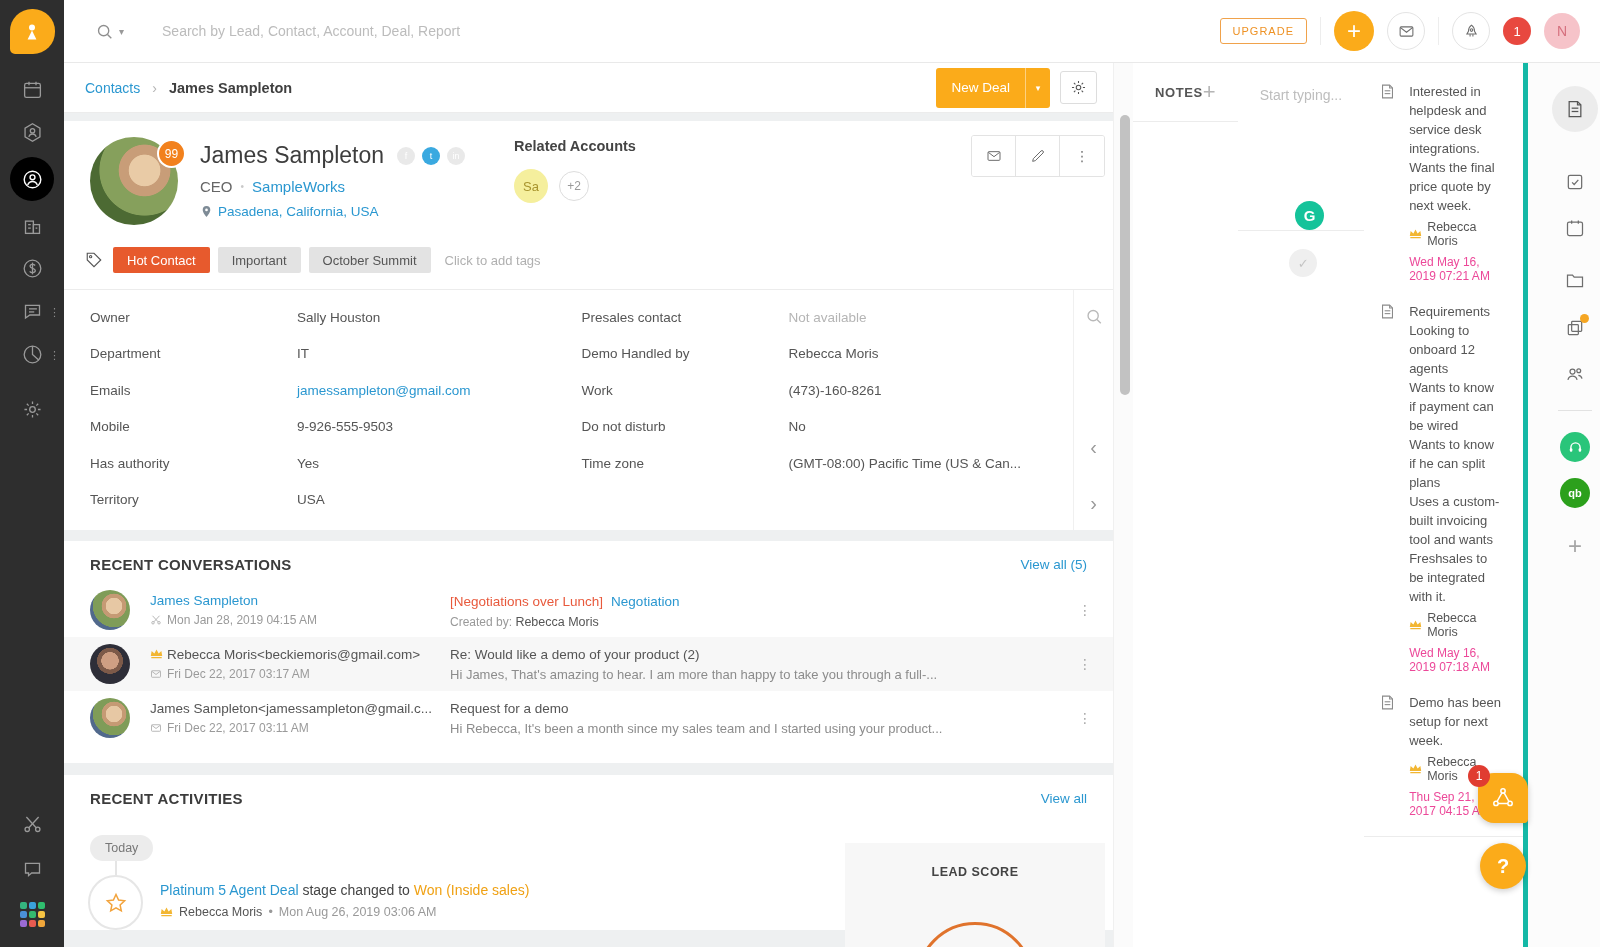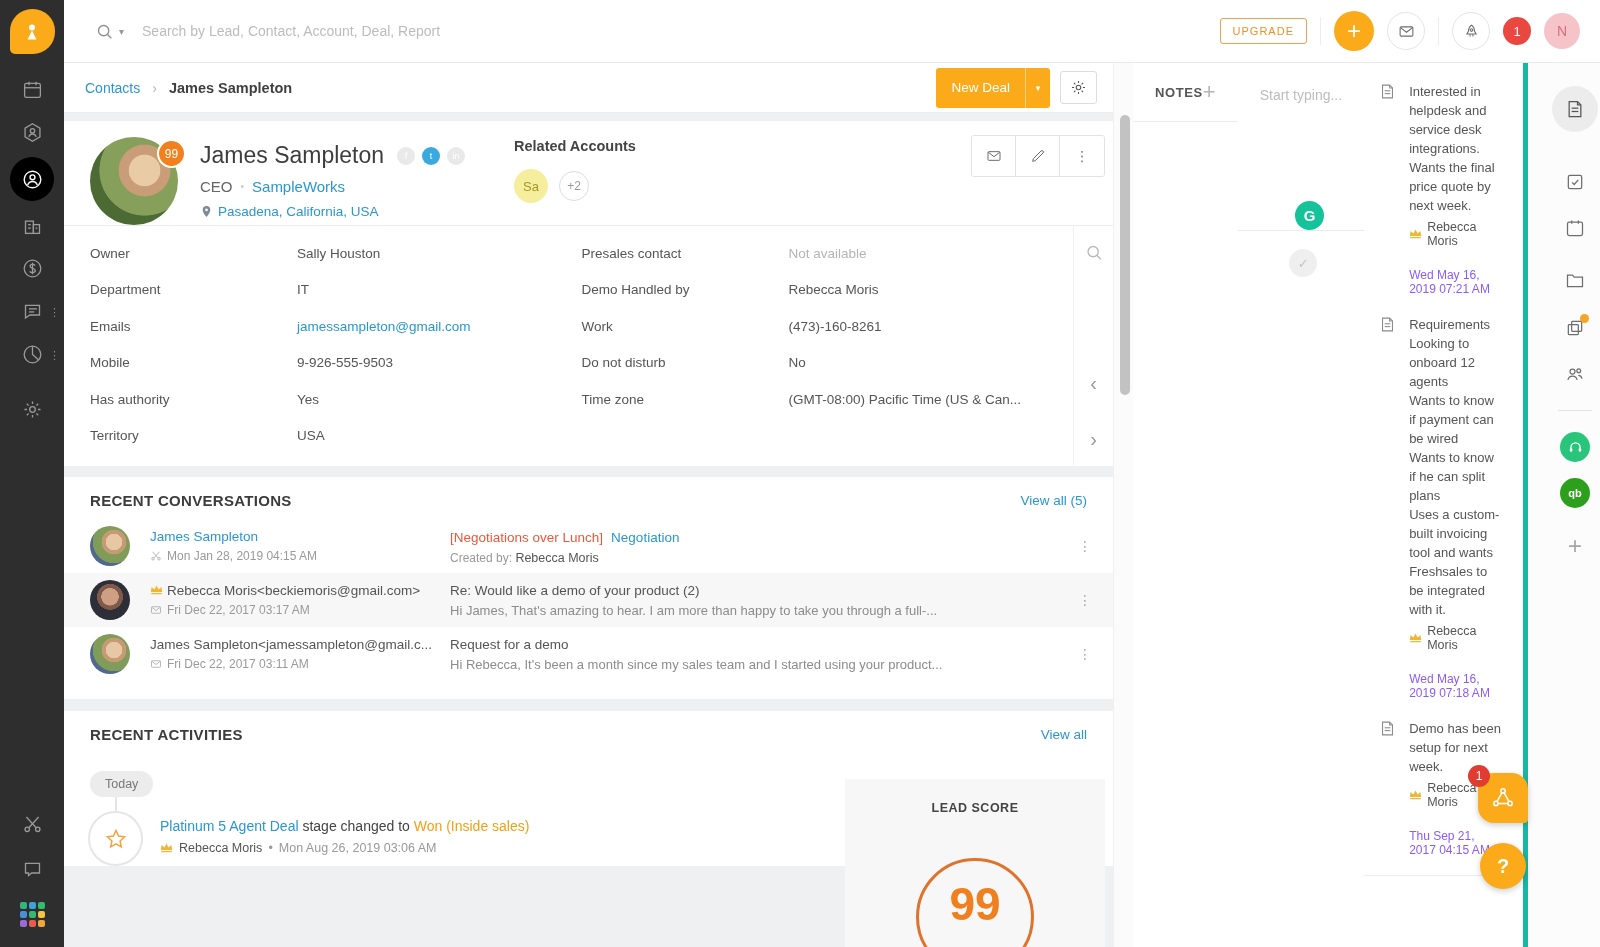--- a/index.html
+++ b/index.html
@@ -23,21 +23,21 @@
   .apps-grid i { width:7px; height:7px; border-radius:2px; display:block; }
 
   
   .rside { flex:1; display:flex; flex-direction:column; min-width:0; }
 
   
   .topbar { height:63px; background:#fff; border-bottom:1px solid #e9e9e9; display:flex; align-items:center; padding:0 20px 0 32px; flex-shrink:0; }
   .tb-search-icon { color:#8f8f8f; display:flex; cursor:pointer; }
   .tb-search-icon svg { width:17px; height:17px; }
   .tb-caret { color:#999; font-size:10px; margin:0 0 0 6px; cursor:pointer; }
-  .tb-input { border:none; outline:none; font-size:14px; color:#555; margin-left:18px; width:420px; font-family:inherit; }
+  .tb-input { border:none; outline:none; font-size:14px; color:#555; margin-left:38px; width:420px; font-family:inherit; }
   .tb-input::placeholder { color:#bcbcbc; }
   .tb-right { margin-left:auto; display:flex; align-items:center; gap:13px; }
   .upgrade { border:1px solid #f0a24b; color:#ee9225; background:#fff; font-size:11px; letter-spacing:1px; padding:6px 12px; border-radius:3px; cursor:pointer; font-family:inherit; }
   .tb-div { width:1px; height:28px; background:#ededed; }
   .tb-plus { width:40px; height:40px; border-radius:50%; background:#fbab1a; border:none; color:#fff; font-size:24px; line-height:1; cursor:pointer; display:flex; align-items:center; justify-content:center; }
   .tb-circ { width:38px; height:38px; border-radius:50%; background:#fff; border:1px solid #e4e4e4; color:#6d6d6d; cursor:pointer; display:flex; align-items:center; justify-content:center; }
   .tb-circ svg { width:17px; height:17px; }
   .tb-badge { width:28px; height:28px; border-radius:50%; background:#e8483f; color:#fff; font-size:13px; display:flex; align-items:center; justify-content:center; cursor:pointer; }
   .tb-avatar { width:36px; height:36px; border-radius:50%; background:#f6c3c9; color:#d6707e; font-size:14px; display:flex; align-items:center; justify-content:center; cursor:pointer; }
 
@@ -165,21 +165,21 @@
   .n-ph { color:#bdbdbd; font-size:14px; }
   .grammarly { position:absolute; right:40px; top:138px; width:29px; height:29px; border-radius:50%; background:#15c39a; color:#fff; font-size:15px; font-weight:bold; display:flex; align-items:center; justify-content:center; cursor:pointer; }
   .gcheck { position:absolute; right:47px; top:186px; width:28px; height:28px; border-radius:50%; background:#efefef; color:#c4c4c4; font-size:13px; display:flex; align-items:center; justify-content:center; cursor:pointer; }
   .n-list { flex:1; overflow:hidden; }
   .n-item { display:flex; padding:19px 20px 0 15px; }
   .n-doc { color:#8a8a8a; flex-shrink:0; margin-right:13px; padding-top:1px; }
   .n-doc svg { width:17px; height:17px; }
   .n-body { min-width:0; }
   .n-text { font-size:13px; color:#555; line-height:19px; white-space:pre-line; }
   .n-by { margin-top:5px; font-size:12.5px; color:#555; display:flex; align-items:center; gap:5px; }
-  .n-date { margin-top:20px; font-size:12px; color:#8b5cf6; }
+  .n-date { margin-top:7px; font-size:12px; color:#ec4899; }
   .n-endline { border-bottom:1px solid #ececec; margin-top:18px; }
 
   
   .rail { width:99px; background:#fcfcfc; border-left:5px solid #14b8a6; display:flex; flex-direction:column; align-items:center; padding-top:23px; flex-shrink:0; }
   .r-item { width:46px; height:46px; display:flex; align-items:center; justify-content:center; color:#6e6e6e; position:relative; cursor:pointer; }
   .r-item svg { width:20px; height:20px; }
   .r-item.active { background:#ececec; border-radius:50%; color:#555; }
   .r-gap { height:46px; display:flex; align-items:center; justify-content:center; width:46px; color:#6e6e6e; position:relative; cursor:pointer; }
   .r-dot { position:absolute; top:9px; right:9px; width:9px; height:9px; background:#f5a623; border-radius:50%; }
   .r-div { width:34px; border-top:1px solid #e2e2e2; margin:13px 0; }
@@ -424,20 +424,32 @@
                   <svg viewBox="0 0 24 24" fill="none" stroke="currentColor" stroke-width="1.5">
                       <path d="M4 20l1-4L16.5 4.5a2 2 0 0 1 3 3L8 19z"></path>
                     </svg>
                 </button>
                 <button class="c-act-btn">
                     <span class="dots">⋮</span>
                   </button>
               </div>
             </div>
 
+            <div class="tags-row">
+              <span class="tag-icon">
+                <svg viewBox="0 0 24 24" fill="none" stroke="currentColor" stroke-width="1.5">
+                    <path d="M3 12V3h9l9 9-9 9z"></path>
+                    <circle cx="7.5" cy="7.5" r="1.5"></circle>
+                  </svg>
+              </span>
+              <span class="tagpill hot">Hot Contact</span>
+              <span class="tagpill grey">Important</span>
+              <span class="tagpill grey">October Summit</span>
+              <span class="tag-add">Click to add tags</span>
+            </div>
 
             <div class="details">
               <div class="dcol">
                 <div class="drow">
                     <span class="dlabel">Owner</span>
                     <span class="dvalue">Sally Houston</span>
                   </div>
                 <div class="drow">
                     <span class="dlabel">Department</span>
                     <span class="dvalue">IT</span>

